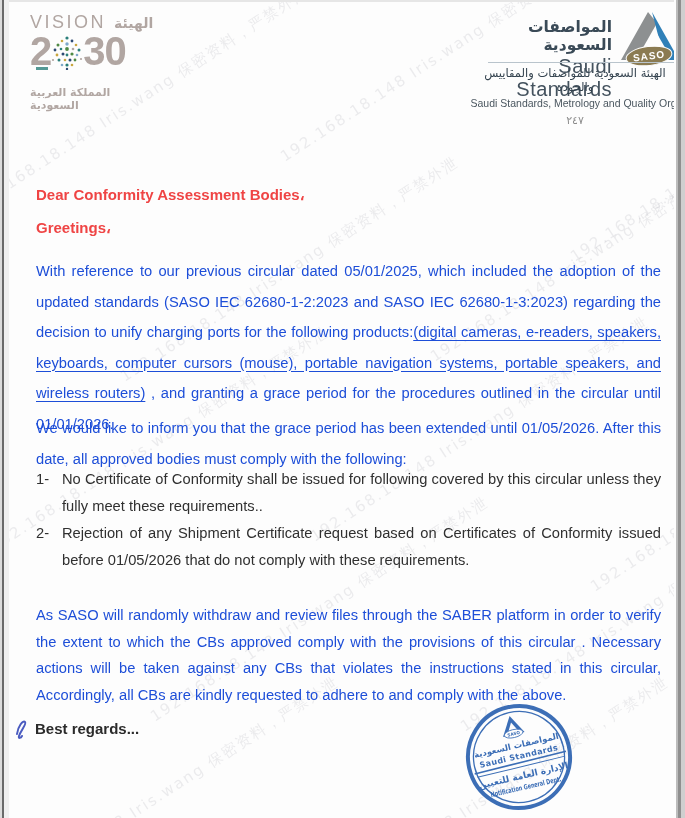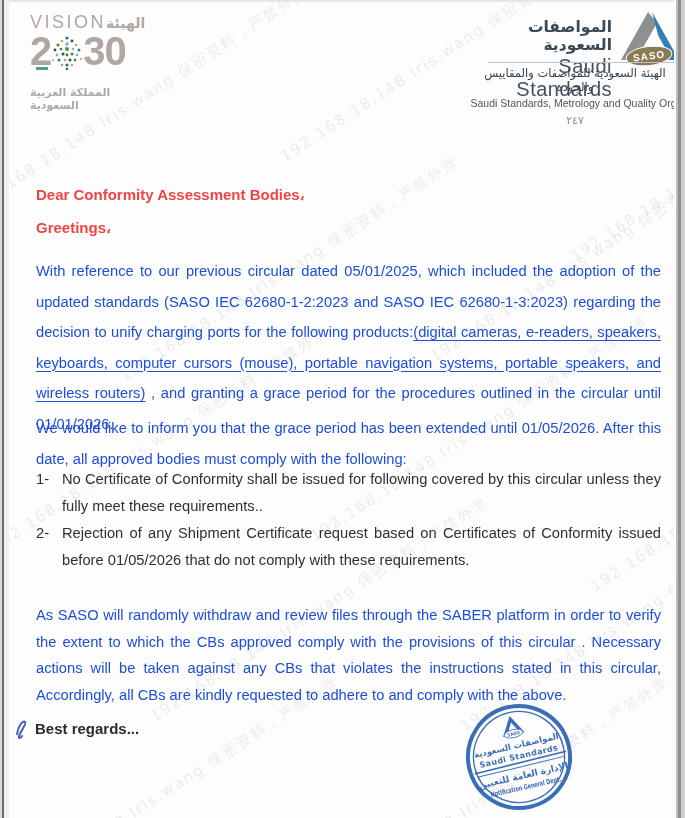--- a/index.html
+++ b/index.html
@@ -15,21 +15,21 @@
     background:linear-gradient(to right,#fdfdfd 0 2px,#bcbcbc 2px 4px,#8f8f8f 4px 7px,#cfcfcf 7px 100%);z-index:5;}
   .edge-top{position:absolute;left:0;right:0;top:0;height:2px;background:#e6e6e6;z-index:5;}
 
   
   .wm{position:absolute;white-space:nowrap;transform:rotate(-33deg);
     font-size:15px;letter-spacing:2px;color:rgba(140,140,155,0.16);
     font-family:"DejaVu Sans", sans-serif;z-index:1;pointer-events:none;}
 
   
   .vision{position:absolute;left:30px;top:12px;width:130px;color:#b1a6a2;z-index:2;}
-  .vision-row1{display:flex;align-items:baseline;}
+  .vision-row1{display:flex;align-items:baseline;gap:8px;}
   .vision-en{font-size:18px;letter-spacing:2.5px;font-weight:400;}
   .vision-ar{font-family:"DejaVu Sans", sans-serif;font-size:14px;font-weight:700;}
   .vision-row2{display:flex;align-items:center;margin-top:-2px;}
   .vision-year{font-size:40px;font-weight:700;letter-spacing:-1px;line-height:40px;}
   .vision-dots{margin:0 -2px;}
   .vision-sub{width:12px;height:3px;background:#2b7f7a;margin-top:-4px;margin-left:6px;opacity:.8;}
   .vision-kingdom-ar{font-family:"DejaVu Sans", sans-serif;font-size:11px;font-weight:700;margin-top:16px;}
   .vision-kingdom-en{font-size:8.5px;letter-spacing:1.6px;color:#b5aba7;margin-top:2px;}
 
   

